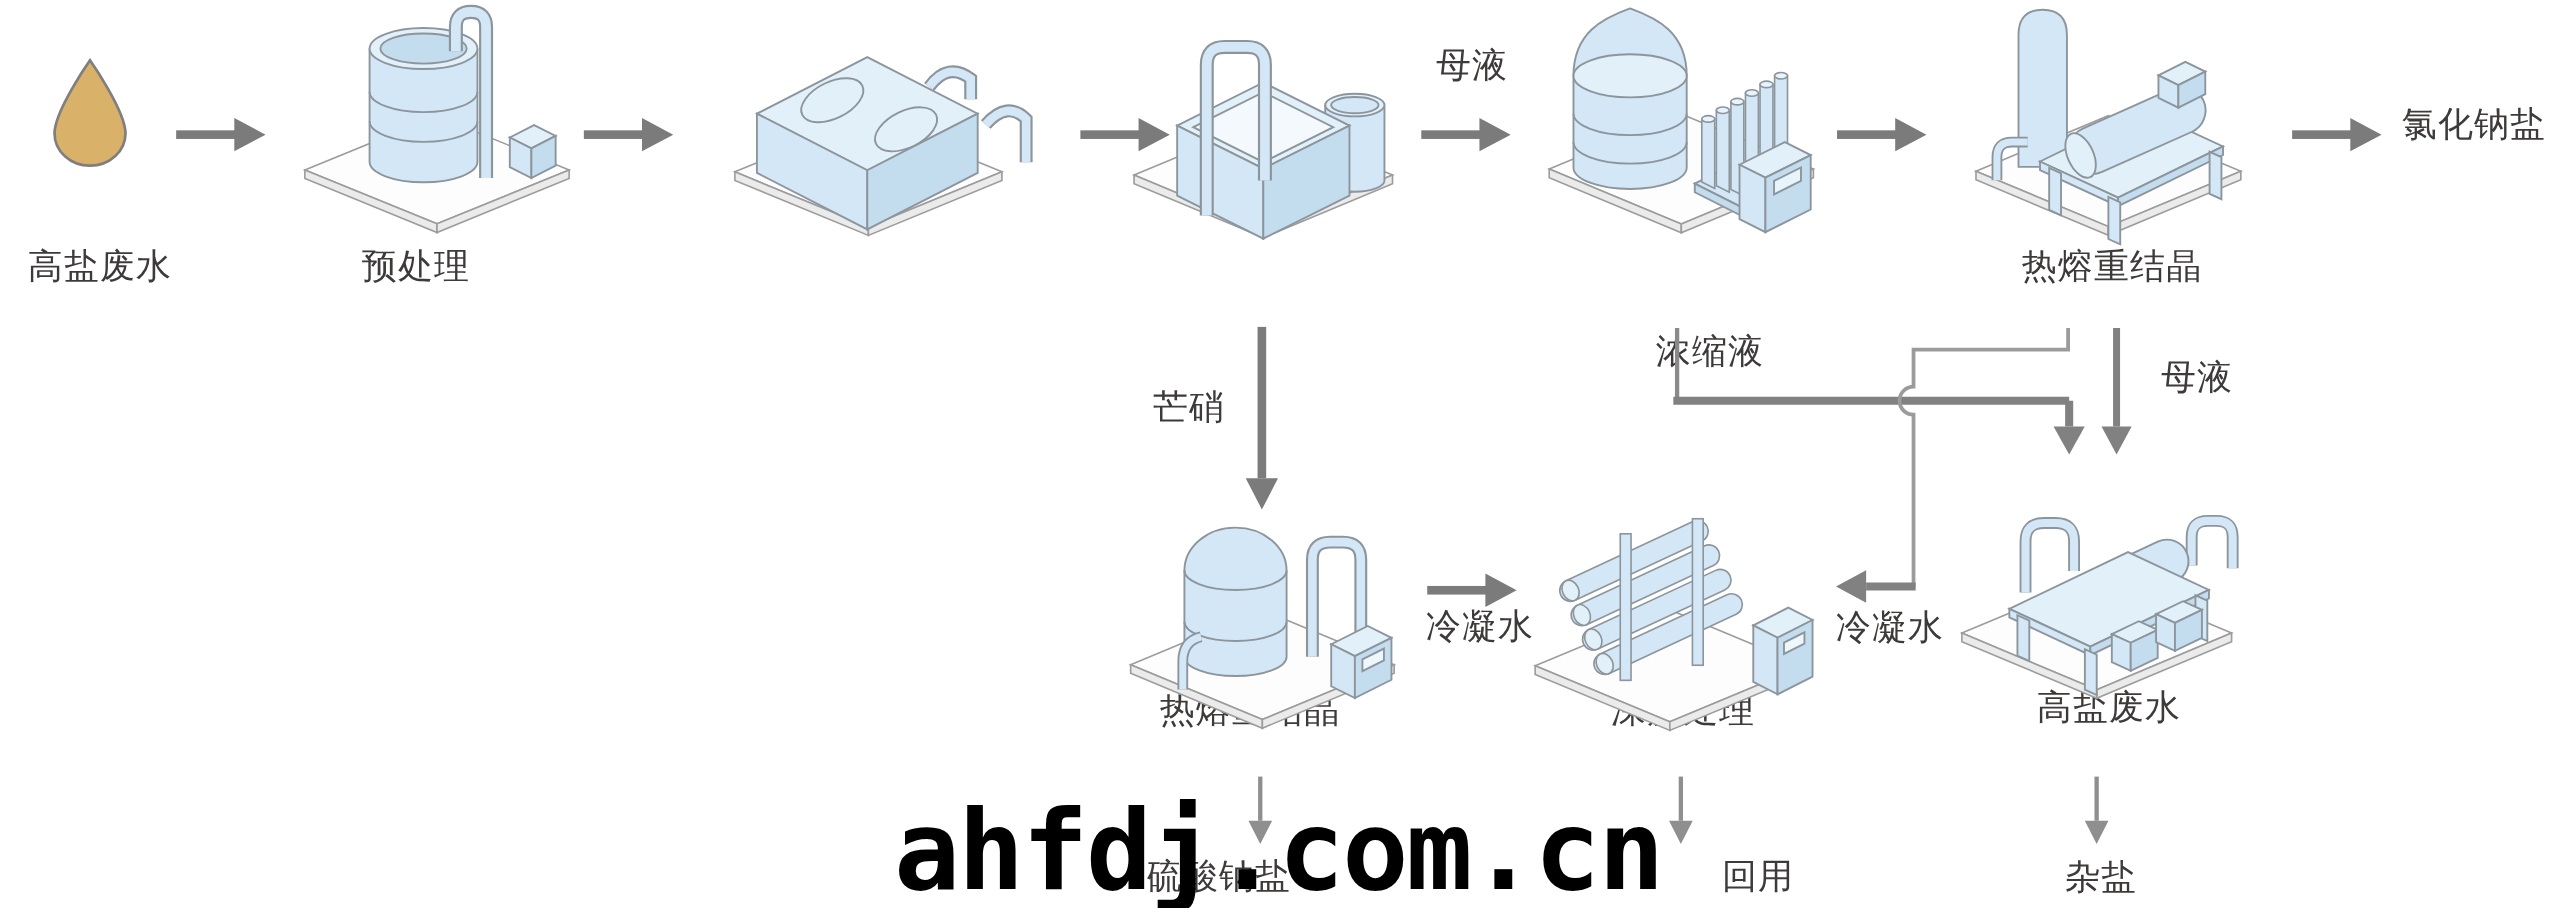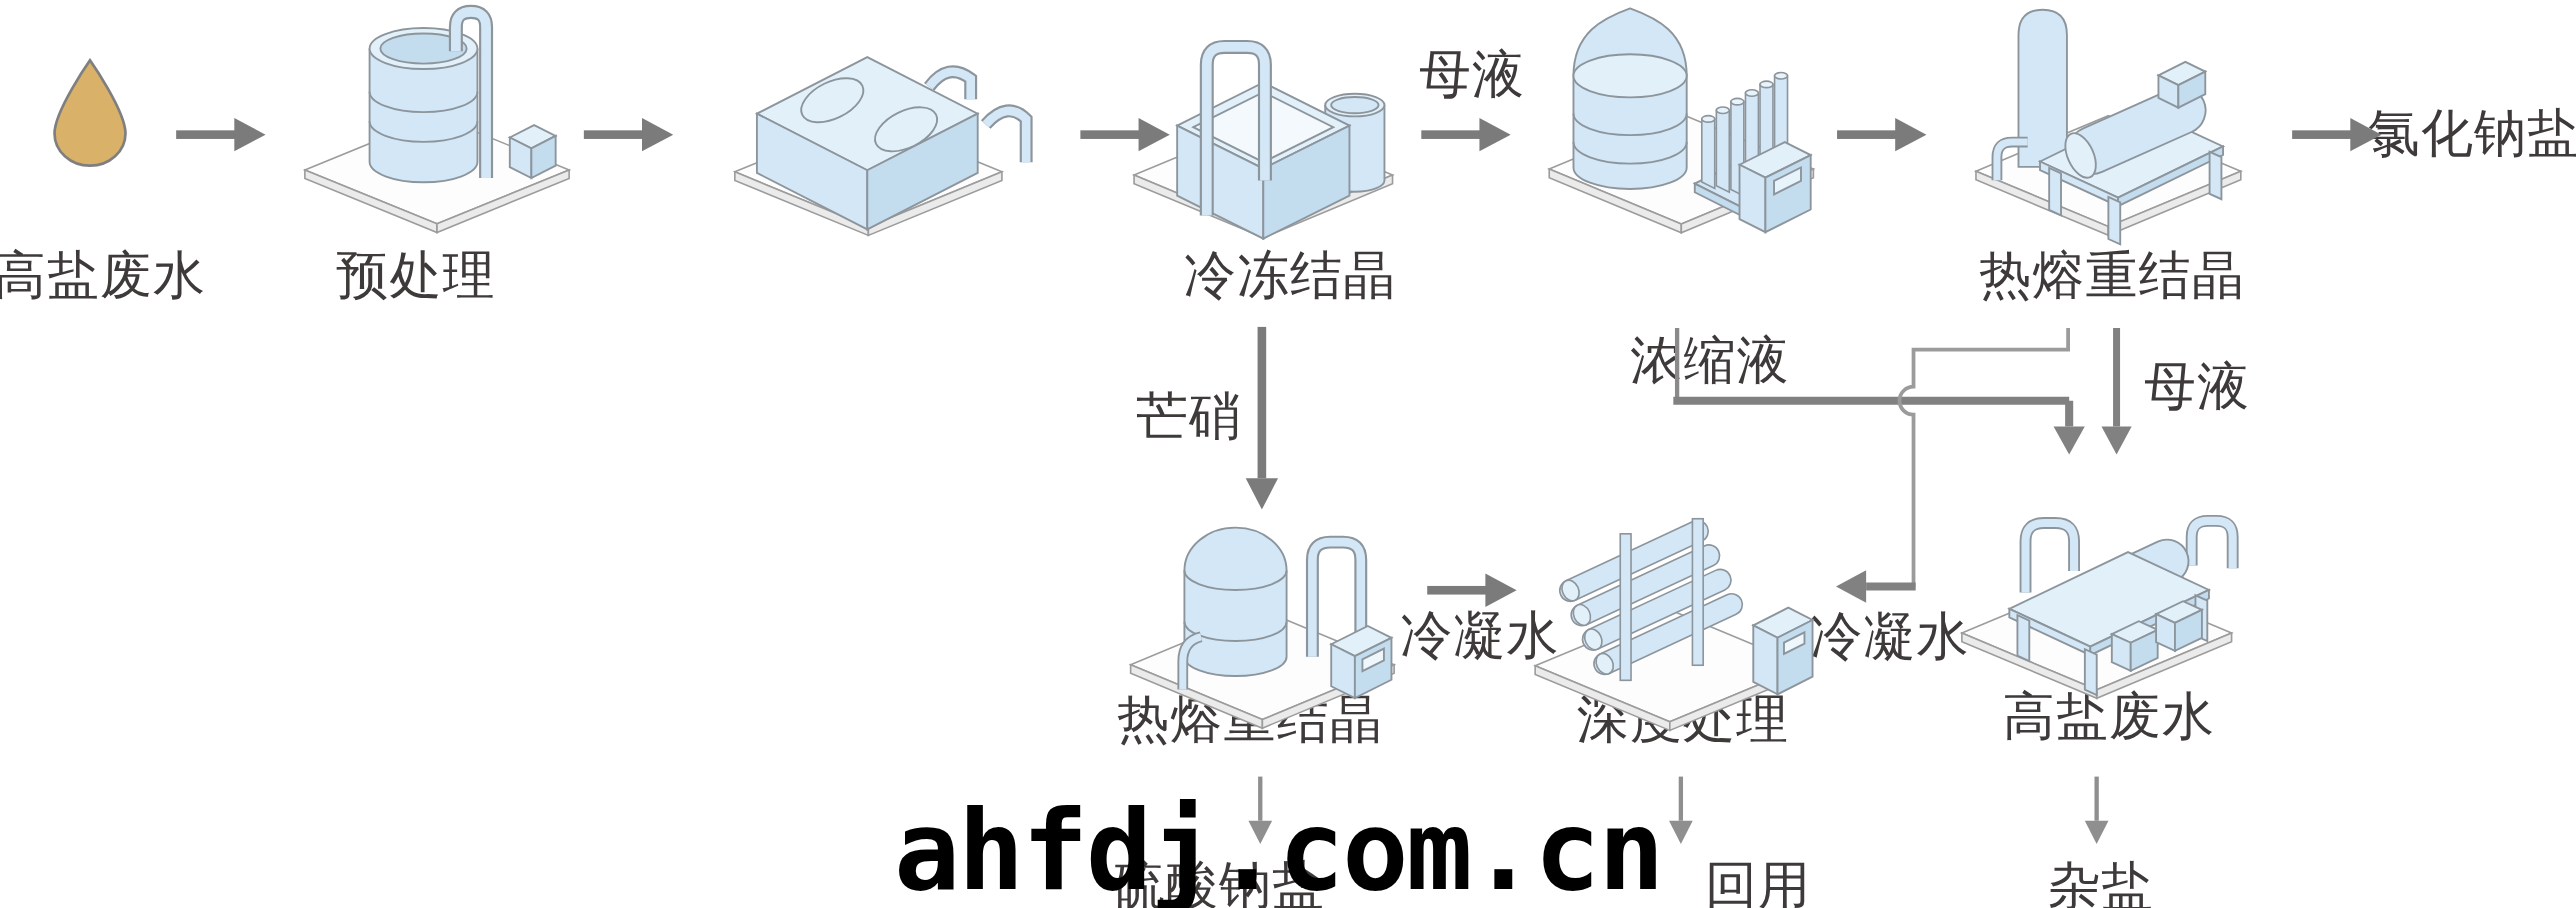--- a/index.html
+++ b/index.html
@@ -2,21 +2,21 @@
 <html style="font-size:8.6px"><head>
 <meta charset="utf-8">
 <style>
   html,body{margin:0;padding:0;background:#ffffff;}
   .canvas{
     position:relative;width:2576px;height:908px;background:#ffffff;overflow:hidden;
     font-family:"Liberation Sans","DejaVu Sans",sans-serif;
   }
   .lbl{
     position:absolute;transform:translateX(-50%);
-    font-size:52px;line-height:1.05;color:#3e3a39;white-space:nowrap;letter-spacing:1.1px;
+    font-size:35px;line-height:1.05;color:#3e3a39;white-space:nowrap;letter-spacing:1.1px;
   }
   .lbl.en{font-size:56px;letter-spacing:3.2px;}
   .watermark{
     position:absolute;left:894px;top:796px;
     font-family:"DejaVu Sans Mono",monospace;font-weight:bold;
     font-size:110px;letter-spacing:-2.2px;color:#000000;line-height:1;z-index:6;text-align:center;
   }
   .unit{position:absolute;z-index:2;}
   .overlay{position:absolute;left:0;top:0;z-index:3;}
   svg{display:block;overflow:visible;}
@@ -314,21 +314,20 @@
       </g>
       <g>
         <rect x="3888" y="1442" width="8" height="82"></rect>
           <polygon points="3870,1524 3914,1524 3892,1567"></polygon>
       </g>
     </g>
   </svg>
 
   <div class="lbl" style="left:100px;top:248px">高盐废水</div>
   <div class="lbl" style="left:416px;top:248px">预处理</div>
-  <div class="lbl" style="left:1290px;top:248px">冷冻结晶</div>
   <div class="lbl" style="left:2112px;top:248px">热熔重结晶</div>
   <div class="lbl" style="left:2474px;top:106px">氯化钠盐</div>
   <div class="lbl" style="left:1472px;top:47px">母液</div>
   <div class="lbl" style="left:1189px;top:389px">芒硝</div>
   <div class="lbl" style="left:1710px;top:333px">浓缩液</div>
   <div class="lbl" style="left:2197px;top:359px">母液</div>
   <div class="lbl" style="left:1480px;top:608px">冷凝水</div>
   <div class="lbl" style="left:1890px;top:609px">冷凝水</div>
   <div class="lbl" style="left:1250px;top:692px">热熔重结晶</div>
   <div class="lbl" style="left:1683px;top:692px">深度处理</div>

